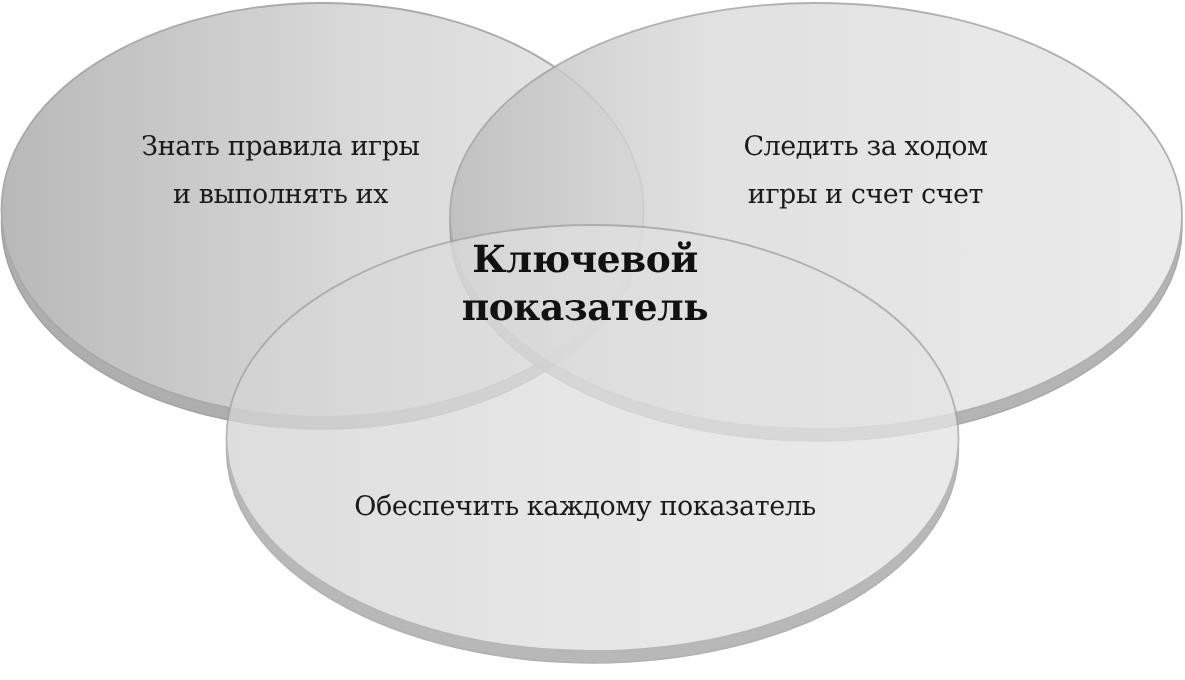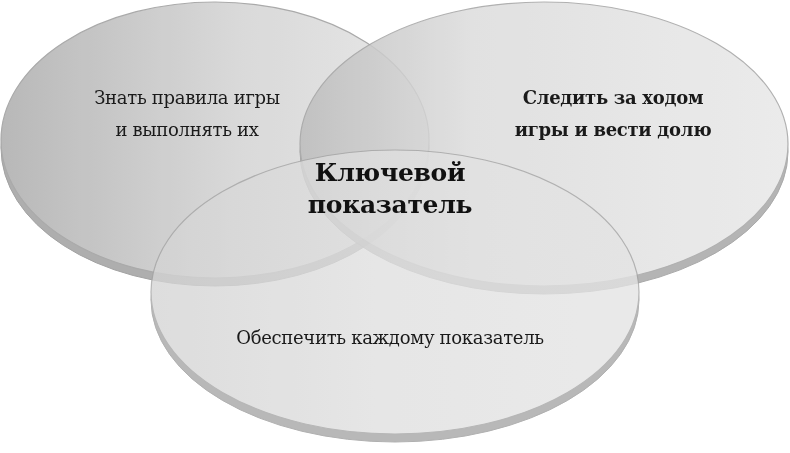--- a/index.html
+++ b/index.html
@@ -75,23 +75,23 @@
     <ellipse cx="395" cy="300" rx="244" ry="142" fill="#a5a5a5" stroke="#9a9a9a" stroke-width="1"></ellipse>
     <ellipse cx="395" cy="292" rx="244" ry="142" fill="url(#gradBottom)" stroke="#a3a3a3" stroke-width="1.2"></ellipse>
   </g>
 </svg>
 
 <div class="label" style="left:62px; top:82px; width:250px;">
   <span>Знать правила игры</span>
   <span>и выполнять их</span>
 </div>
 
-<div class="label" style="left:488px; top:82px; width:250px;font-weight:bold;">
+<div class="label" style="left:452px; top:82px; width:250px;">
   <span>Следить за ходом</span>
-  <span>игры и вести долю</span>
+  <span>игры и счет счет</span>
 </div>
 
 <div class="label label-center" style="left:295px; top:157px; width:190px;">
   <span>Ключевой</span>
   <span>показатель</span>
 </div>
 
 <div class="label" style="left:170px; top:322px; width:440px;">
   <span>Обеспечить каждому показатель</span>
 </div>

